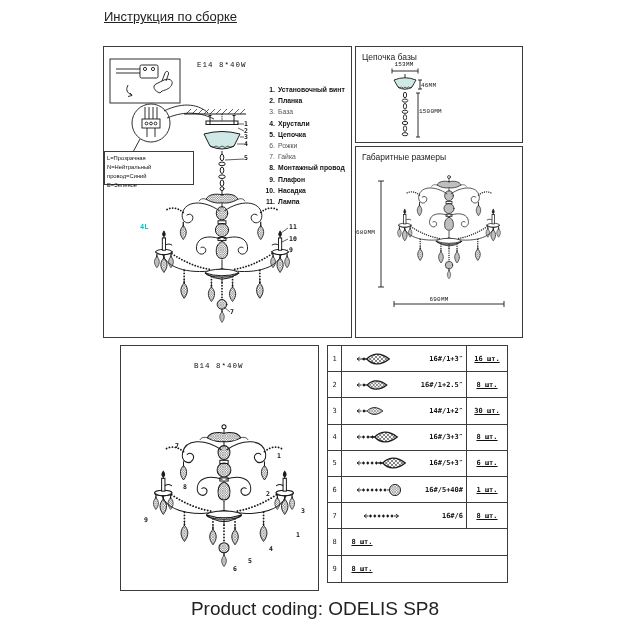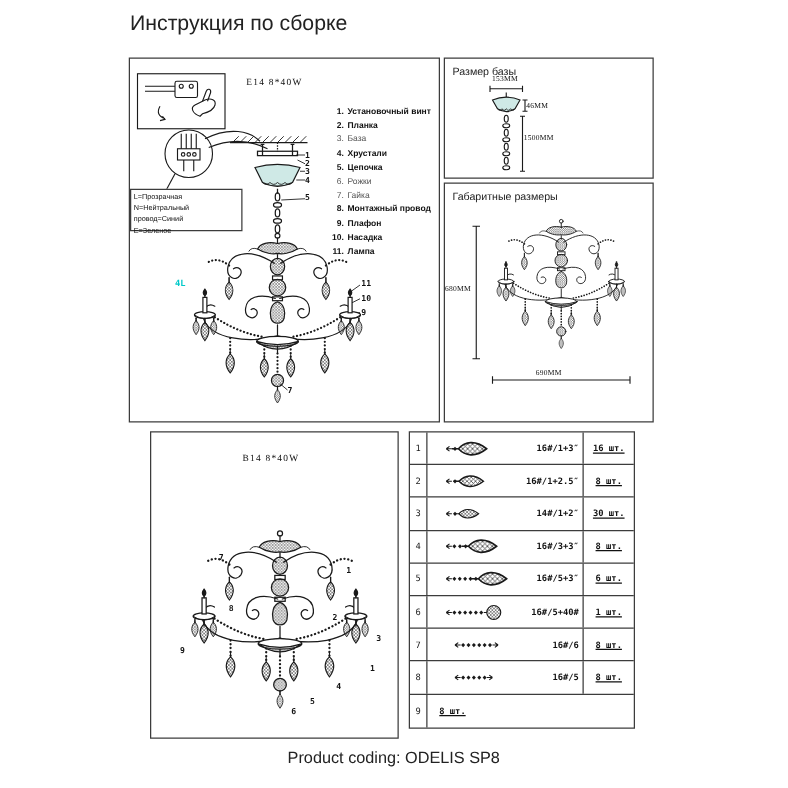--- a/index.html
+++ b/index.html
@@ -1,35 +1,35 @@
 <!DOCTYPE html>
 <html><head>
 <meta charset="utf-8">
 <style>
   html,body{margin:0;padding:0;background:#fff;}
   .page{position:relative;width:630px;height:630px;background:#ffffff;overflow:hidden;
         font-family:"Liberation Sans",sans-serif;color:#1a1a1a;}
   .abs{position:absolute;}
   .panel{position:absolute;border:1px solid #3c3c3c;background:#fff;box-sizing:border-box;}
   .panel > svg{position:absolute;left:0;top:0;}
-  .mono{font-family:Liberation Serif, serif;}
-  .page-title{font-size:17px;color:#222;}
+  .mono{font-family:Liberation Mono, monospace;}
+  .page-title{font-size:13px;color:#222;text-decoration:underline;}
   .lamp-spec{font-size:7.5px;letter-spacing:1px;color:#111;}
   .ptitle{font-size:8.5px;color:#222;}
   .dim{font-size:6px;color:#111;letter-spacing:0.2px;}
   .co{position:absolute;font:bold 6.5px "DejaVu Sans Mono",monospace;color:#111;}
   .cyan-mark{position:absolute;font:bold 7px "DejaVu Sans Mono",monospace;color:#00c9c9;}
   .note-box{position:absolute;border:1px solid #3c3c3c;background:#fff;padding:2px 2px;
             font-size:5.8px;line-height:1.55;color:#111;box-sizing:border-box;}
   .parts-list{position:absolute;margin:0;padding:0;list-style:none;width:90px;}
   .parts-list li{display:flex;font-weight:bold;font-size:6.8px;line-height:11.2px;color:#111;}
   .parts-list li .num{width:13px;text-align:right;margin-right:3px;flex:none;}
   .parts-list li:nth-child(3),.parts-list li:nth-child(6),.parts-list li:nth-child(7)
       {font-weight:normal;color:#555;}
-  .product-coding{font-size:13px;color:#222;width:630px;text-align:center;}
+  .product-coding{font-size:19px;color:#222;width:630px;text-align:center;}
   
   .ctable{position:absolute;left:327px;top:345px;width:181px;border:1px solid #3c3c3c;
           background:#fff;box-sizing:border-box;}
   .trow{display:flex;height:26.2px;border-bottom:1px solid #3c3c3c;box-sizing:border-box;}
   .trow:last-child{border-bottom:none;}
   .c-num{width:14px;flex:none;border-right:1px solid #3c3c3c;display:flex;align-items:center;
          justify-content:center;font:7px "DejaVu Sans Mono",monospace;box-sizing:border-box;}
   .c-main{flex:1;border-right:1px solid #3c3c3c;position:relative;display:flex;
           align-items:center;box-sizing:border-box;}
   .c-main svg{margin-left:9px;}
@@ -239,21 +239,21 @@
         <ellipse cx="49" cy="59.2" rx="1.6" ry="2.8"></ellipse>
         <ellipse cx="49" cy="64.8" rx="2.8" ry="1.6"></ellipse>
         <ellipse cx="49" cy="70.4" rx="1.6" ry="2.8"></ellipse>
         <ellipse cx="49" cy="76" rx="2.8" ry="1.6"></ellipse>
         <ellipse cx="49" cy="81.6" rx="1.6" ry="2.8"></ellipse>
         <ellipse cx="49" cy="87.2" rx="2.8" ry="1.6"></ellipse>
         <path d="M62,46 v44 M60,46 h4 M60,90 h4"></path>
       </g>
     </svg>
   </div>
-  <div class="abs ptitle" style="left:362px;top:52px">Размер базы</div>
+  <div class="abs ptitle" style="left:362px;top:52px">Цепочка базы</div>
   <span class="abs dim mono" style="left:391px;top:61px;width:26px;text-align:center">153MM</span>
   <span class="abs dim mono" style="left:421px;top:82px">46MM</span>
   <span class="abs dim mono" style="left:419px;top:108px">1500MM</span>
 
   <div class="panel" style="left:355px;top:146px;width:168px;height:192px">
     <svg width="168" height="192" viewBox="0 0 168 192">
       <g stroke="#1a1a1a" fill="none" stroke-width="0.9">
         <path d="M25,34 v106 M22,34 h6 M22,140 h6"></path>
         <path d="M38,157 h110 M38,154 v6 M148,154 v6"></path>
       </g>
@@ -378,32 +378,20 @@
             <use href="#bead" transform="translate(29.7,11)"></use>
             <use href="#bead" transform="translate(34,11)"></use>
           <use href="#tpin" transform="translate(40.5,11) scale(-1,1)"></use>
         </svg>
         <span class="spec">16#/6</span>
       </div>
       <div class="c-qty">8 шт.</div>
     </div>
     <div class="trow">
       <div class="c-num">8</div>
-      <div class="c-main">
-        <svg width="78" height="22" viewBox="0 0 78 22" style="margin-left:16px" aria-label="bead-chain-5">
-          <use href="#tpin" transform="translate(6,11)"></use>
-          <use href="#bead" transform="translate(12.5,11)"></use>
-            <use href="#bead" transform="translate(16.8,11)"></use>
-            <use href="#bead" transform="translate(21.1,11)"></use>
-            <use href="#bead" transform="translate(25.4,11)"></use>
-            <use href="#bead" transform="translate(29.7,11)"></use>
-          <use href="#tpin" transform="translate(36,11) scale(-1,1)"></use>
-        </svg>
-        <span class="spec">16#/5</span>
-      </div>
       <div class="c-qty">8 шт.</div>
     </div>
     <div class="trow">
       <div class="c-num">9</div>
       <div class="c-qty">8 шт.</div>
     </div>
   </div>
 
   <div class="abs product-coding" style="left:0px;top:598px">Product coding: ODELIS SP8</div>
 </div>

